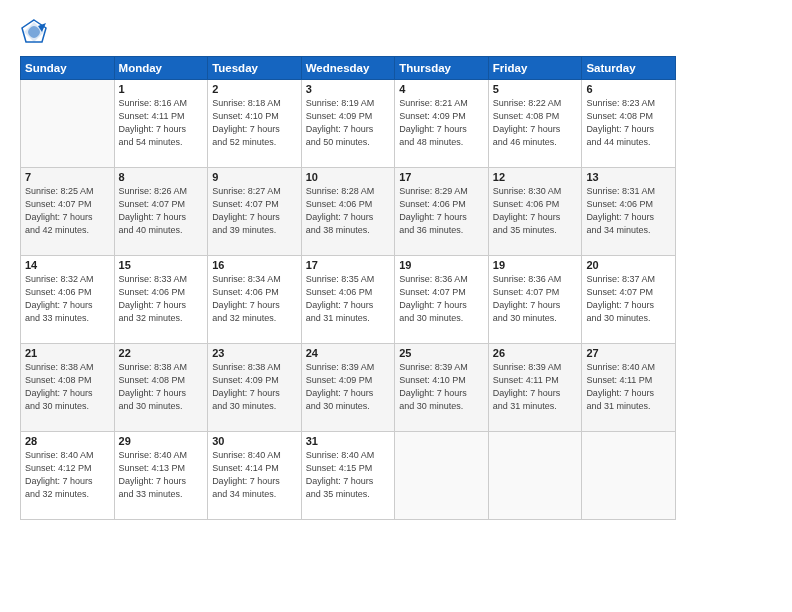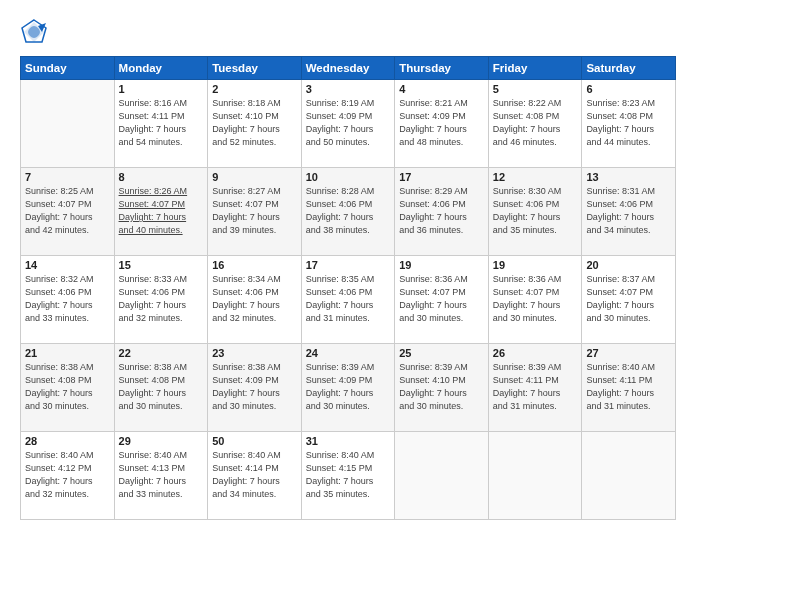--- a/index.html
+++ b/index.html
@@ -182,21 +182,21 @@
         <tr>
           <td>
             <span class="day-num">7</span>
             <div class="day-info" style="white-space: pre-line;">Sunrise: 8:25 AM
 Sunset: 4:07 PM
 Daylight: 7 hours
 and 42 minutes.</div>
           </td>
           <td>
             <span class="day-num">8</span>
-            <div class="day-info" style="white-space: pre-line; text-decoration: underline;">Sunrise: 8:26 AM
+            <div class="day-info" style="white-space: pre-line;">Sunrise: 8:26 AM
 Sunset: 4:07 PM
 Daylight: 7 hours
 and 40 minutes.</div>
           </td>
           <td>
             <span class="day-num">9</span>
             <div class="day-info" style="white-space: pre-line;">Sunrise: 8:27 AM
 Sunset: 4:07 PM
 Daylight: 7 hours
 and 39 minutes.</div>
@@ -341,21 +341,21 @@
 and 32 minutes.</div>
           </td>
           <td>
             <span class="day-num">29</span>
             <div class="day-info" style="white-space: pre-line;">Sunrise: 8:40 AM
 Sunset: 4:13 PM
 Daylight: 7 hours
 and 33 minutes.</div>
           </td>
           <td>
-            <span class="day-num">50</span>
+            <span class="day-num">30</span>
             <div class="day-info" style="white-space: pre-line;">Sunrise: 8:40 AM
 Sunset: 4:14 PM
 Daylight: 7 hours
 and 34 minutes.</div>
           </td>
           <td>
             <span class="day-num">31</span>
             <div class="day-info" style="white-space: pre-line;">Sunrise: 8:40 AM
 Sunset: 4:15 PM
 Daylight: 7 hours

